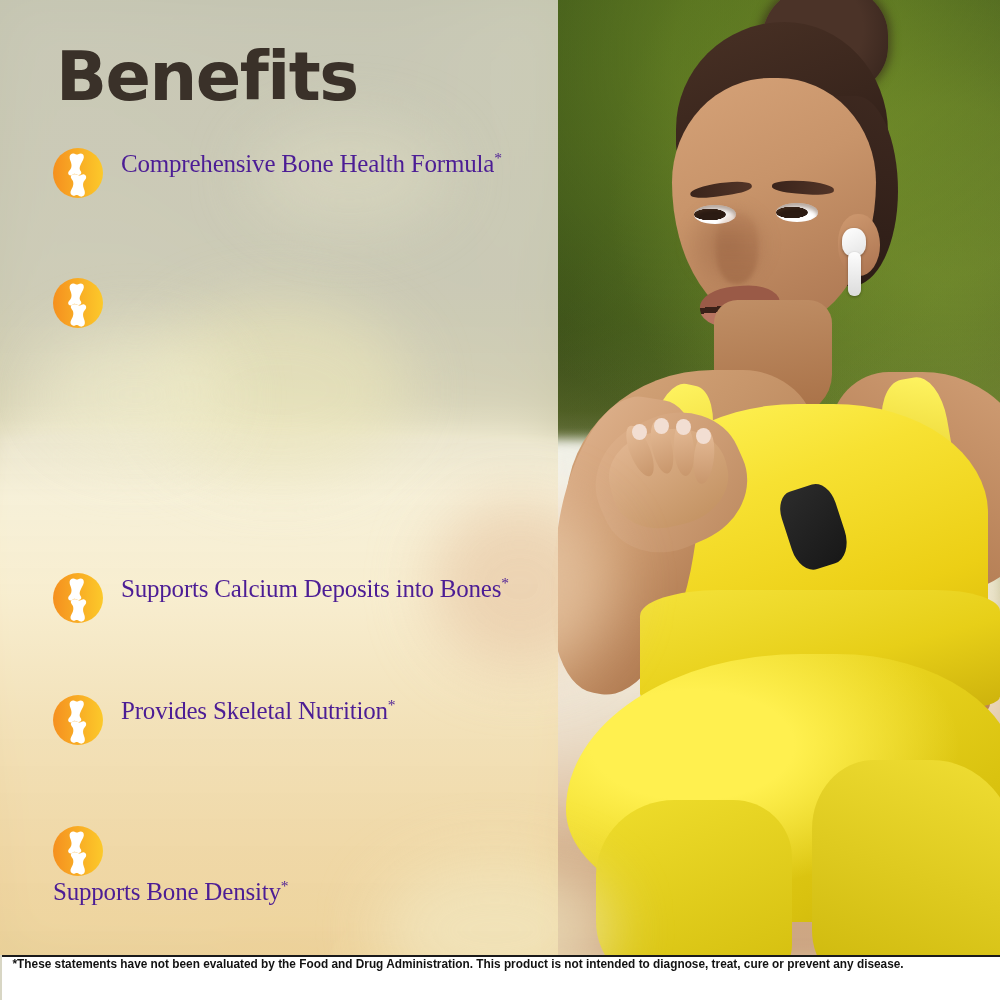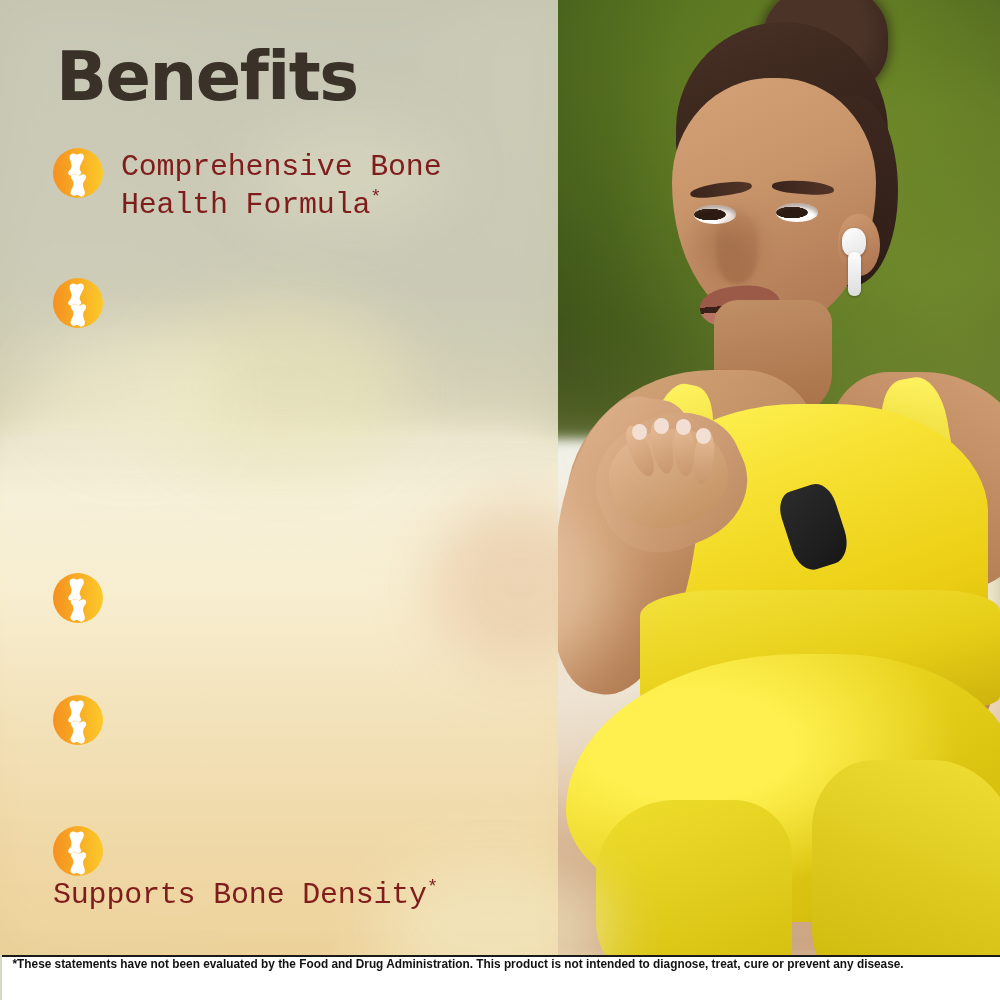--- a/index.html
+++ b/index.html
@@ -269,23 +269,23 @@
   }
 
   .bullets{ position:absolute; left:0; top:148px; width:558px; }
   .bullet{ position:absolute; display:flex; align-items:flex-start; }
   .bullet .icon{
     flex:0 0 auto; width:50px; height:50px; margin-right:18px;
     position:relative;
   }
   .bullet .icon svg{ display:block; width:50px; height:50px; }
   .bullet .txt{
-    font-size:30px; line-height:1.28; color:#7f1d1d;
+    font-size:25px; line-height:1.28; color:#4c1d95;
     font-weight:400; letter-spacing:-0.2px;
-    font-family:Liberation Mono, monospace;
+    font-family:Liberation Serif, serif;
     max-width:432px;
   }
   .bullet .txt sup{ font-size:.62em; vertical-align:super; line-height:0; }
 
   .b1{ left:53px; top:0px; }
   .b2{ left:53px; top:130px; }
   .b3{ left:53px; top:425px; }
   .b4{ left:53px; top:547px; }
   .b5{ left:53px; top:678px;flex-direction:column; }
 
@@ -410,36 +410,38 @@
                 <linearGradient id="g3" x1="0" y1="0.5" x2="1" y2="0.5">
               <stop offset="0%" stop-color="#F5901F"></stop>
                   <stop offset="100%" stop-color="#FCC92A"></stop>
             </linearGradient>
               </defs>
             <circle cx="25" cy="25" r="25" fill="url(#g3)"></circle>
             <path d="M27.5 5.5c2.2 0 3.6 1.7 3.3 3.9-.3 2.1-1.6 4.1-2.6 6.1-1.1 2.2-2 4.3-1.3 6.3.4 1.2 1.5 2 1.4 3.2-.1 1.3-1.5 2-2.9 1.9-1.6-.1-2.7-1.2-3.9-1.1-1.5.1-2.2 1.6-3.6 1.7-1.6.2-2.9-1.2-2.7-2.8.2-1.5 1.6-2.4 2.4-3.7 1.2-1.9 1.1-4.3.4-6.5-.6-1.9-1.6-3.8-1.4-5.8.2-2 1.9-3.4 3.9-3.2 1.3.1 2.2 1 3.4 1.1 1.2.1 2.3-1.1 3.6-1.1z" fill="#FFFFFF"></path>
             <path d="M22.5 26.3c1.4-.1 2.6 1 4 1.1 1.5.1 2.6-1.3 4.1-1.1 1.8.2 2.9 1.9 2.5 3.6-.3 1.4-1.6 2.3-2.3 3.6-1 1.9-.9 4.2-.2 6.3.6 1.9 1.5 3.8 1.2 5.8-.3 2.1-2.2 3.4-4.2 3-1.4-.3-2.2-1.4-3.5-1.6-1.3-.2-2.5.9-3.9.7-2-.3-3.1-2.2-2.6-4.1.5-1.9 1.8-3.6 2.4-5.6.6-2 .5-4-.5-5.7-.7-1.2-1.8-2.1-1.7-3.5.1-1.5 1.4-2.4 2.9-2.5z" fill="#FFFFFF"></path>
           </svg>
         </span>
+        <span class="txt"><span>Supports Calcium Deposits into Bones</span><sup>*</sup></span>
       </div>
 
       <div class="bullet b4">
         <span class="icon">
           <svg viewBox="0 0 50 50" xmlns="http://www.w3.org/2000/svg">
             <defs>
                 <linearGradient id="g4" x1="0" y1="0.5" x2="1" y2="0.5">
               <stop offset="0%" stop-color="#F5901F"></stop>
                   <stop offset="100%" stop-color="#FCC92A"></stop>
             </linearGradient>
               </defs>
             <circle cx="25" cy="25" r="25" fill="url(#g4)"></circle>
             <path d="M27.5 5.5c2.2 0 3.6 1.7 3.3 3.9-.3 2.1-1.6 4.1-2.6 6.1-1.1 2.2-2 4.3-1.3 6.3.4 1.2 1.5 2 1.4 3.2-.1 1.3-1.5 2-2.9 1.9-1.6-.1-2.7-1.2-3.9-1.1-1.5.1-2.2 1.6-3.6 1.7-1.6.2-2.9-1.2-2.7-2.8.2-1.5 1.6-2.4 2.4-3.7 1.2-1.9 1.1-4.3.4-6.5-.6-1.9-1.6-3.8-1.4-5.8.2-2 1.9-3.4 3.9-3.2 1.3.1 2.2 1 3.4 1.1 1.2.1 2.3-1.1 3.6-1.1z" fill="#FFFFFF"></path>
             <path d="M22.5 26.3c1.4-.1 2.6 1 4 1.1 1.5.1 2.6-1.3 4.1-1.1 1.8.2 2.9 1.9 2.5 3.6-.3 1.4-1.6 2.3-2.3 3.6-1 1.9-.9 4.2-.2 6.3.6 1.9 1.5 3.8 1.2 5.8-.3 2.1-2.2 3.4-4.2 3-1.4-.3-2.2-1.4-3.5-1.6-1.3-.2-2.5.9-3.9.7-2-.3-3.1-2.2-2.6-4.1.5-1.9 1.8-3.6 2.4-5.6.6-2 .5-4-.5-5.7-.7-1.2-1.8-2.1-1.7-3.5.1-1.5 1.4-2.4 2.9-2.5z" fill="#FFFFFF"></path>
           </svg>
         </span>
+        <span class="txt"><span>Provides Skeletal Nutrition</span><sup>*</sup></span>
       </div>
 
       <div class="bullet b5">
         <span class="icon">
           <svg viewBox="0 0 50 50" xmlns="http://www.w3.org/2000/svg">
             <defs>
                 <linearGradient id="g5" x1="0" y1="0.5" x2="1" y2="0.5">
               <stop offset="0%" stop-color="#F5901F"></stop>
                   <stop offset="100%" stop-color="#FCC92A"></stop>
             </linearGradient>

